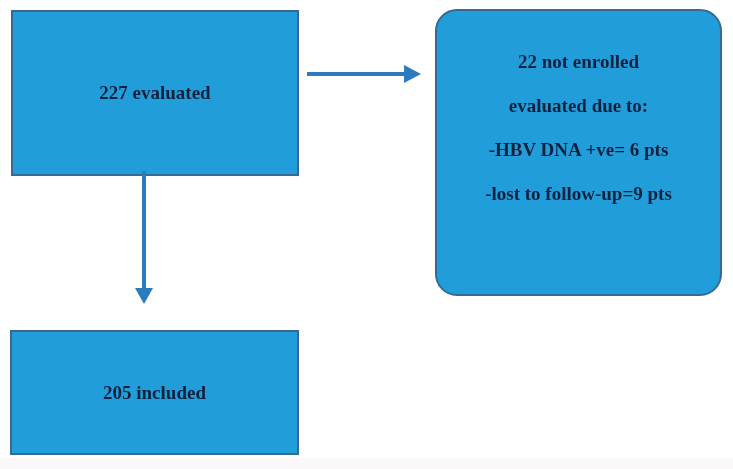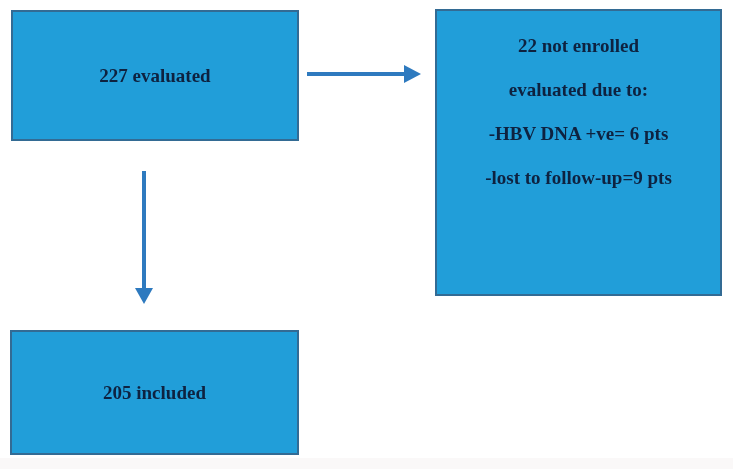--- a/index.html
+++ b/index.html
@@ -26,25 +26,26 @@
     color: var(--text-dark);
     font-weight: bold;
     font-size: 19px;
     text-align: center;
   }
   .single-label {
     display: flex;
     align-items: center;
     justify-content: center;
   }
-  #box-evaluated { left: 11px; top: 10px; width: 288px; height: 131px; }
+  #box-evaluated { left: 11px; top: 10px; width: 288px; height: 166px; }
   #box-included  { left: 10px; top: 330px; width: 289px; height: 125px; align-items: center; }
   #box-not-enrolled {
     left: 435px; top: 9px; width: 287px; height: 287px;
-    padding-top: 13px;
+    padding-top: 29px;
+    border-radius: 22px;
   }
   .reason-line {
     line-height: 44px;
     white-space: nowrap;
   }
   .arrow-shaft-h {
     position: absolute;
     left: 307px; top: 72px;
     width: 98px; height: 4px;
     background: var(--arrow);

